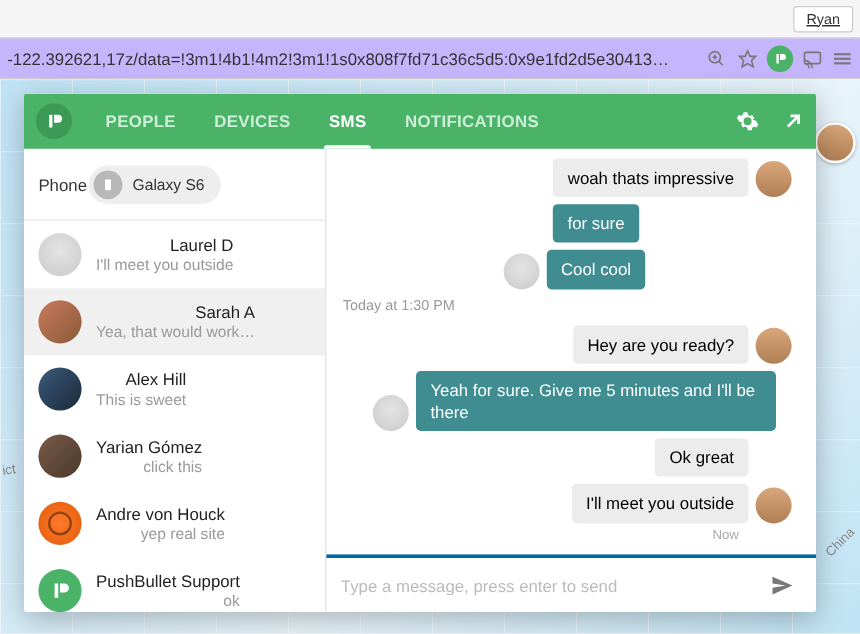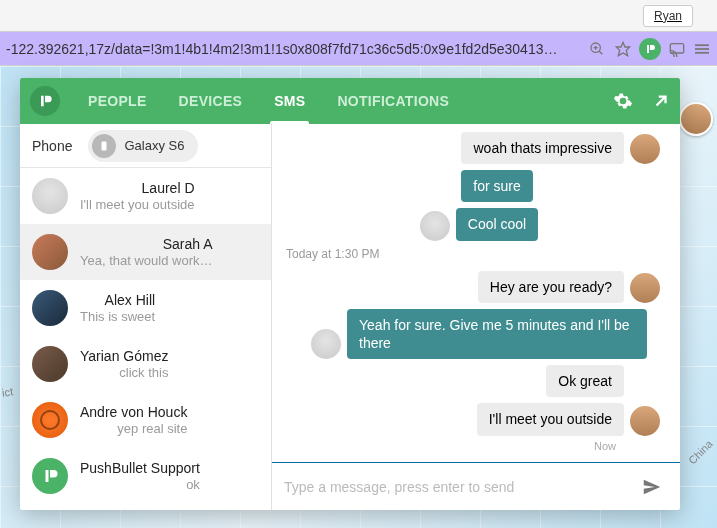--- a/index.html
+++ b/index.html
@@ -1,19 +1,19 @@
 <!DOCTYPE html>
 <html><head>
 <meta charset="utf-8">
 <style>
 * { margin: 0; padding: 0; box-sizing: border-box; font-family: -apple-system, BlinkMacSystemFont, "Segoe UI", Helvetica, Arial, sans-serif; }
 body { width: 717px; height: 528px; background: #e8e8e8; overflow: hidden; position: relative; }
 
 
-.browser-top { height: 32px; background: #f5f5f5; border-bottom: 1px solid #d0d0d0; display: flex; justify-content: flex-end; align-items: center; padding-right: 24px; text-decoration: underline; }
+.browser-top { height: 32px; background: #f5f5f5; border-bottom: 1px solid #d0d0d0; display: flex; justify-content: flex-end; align-items: center; padding-right: 6px; text-decoration: underline; }
 .user-btn { background: #fff; border: 1px solid #ccc; border-radius: 3px; padding: 3px 10px; font-size: 12px; color: #333; }
 
 .addr-bar { height: 34px; background: #c4b5fd; border-bottom: 1px solid #d0d0d0; display: flex; align-items: center; padding: 0 6px; }
 .url-text { flex: 1; font-size: 14px; color: #333; white-space: nowrap; overflow: hidden; }
 .addr-icon { width: 20px; height: 20px; margin-left: 6px; display: flex; align-items: center; justify-content: center; color: #666; }
 .ext-icon { width: 22px; height: 22px; border-radius: 50%; background: #4ab367; display:flex; align-items:center; justify-content:center; }
 .ext-icon svg { width:12px; height:12px; }
 .chrome-menu { width: 18px; }
 
 
@@ -36,21 +36,21 @@
 .nav-tab { color:#cdeeD7; font-size:14px; font-weight:600; padding: 0 16px; display:flex; align-items:center; cursor:pointer; position:relative; letter-spacing:.3px;}
 .nav-tab.active { color:#fff; }
 .nav-tab.active::after { content:""; position:absolute; bottom:0; left:12px; right:12px; height:3px; background:#fff; border-radius:2px 2px 0 0;}
 .nav-spacer { flex:1; }
 .nav-icon { width:38px; height:46px; display:flex; align-items:center; justify-content:center; color:#fff; cursor:pointer; }
 
 .content { flex:1; display:flex; min-height:0; }
 
 
 .sidebar { width: 252px; border-right: 1px solid #e0e0e0; display:flex; flex-direction:column; }
-.device-row { height:44px; display:flex; align-items:center; padding:0 12px; border-bottom:1px solid #e5e5e5; gap:16px;}
+.device-row { height:60px; display:flex; align-items:center; padding:0 12px; border-bottom:1px solid #e5e5e5; gap:2px;}
 .device-label { font-size:14px; color:#333; }
 .device-chip { background:#eee; border-radius:18px; height:32px; display:flex; align-items:center; padding:0 14px 0 4px; gap:8px;}
 .device-chip .phone-ic { width:24px; height:24px; border-radius:50%; background:#b8b8b8; display:flex; align-items:center; justify-content:center;}
 .device-chip .phone-ic svg{ width:12px; height:12px; fill:#fff;}
 .device-chip span { font-size:13px; color:#333;}
 
 .convo-list { flex:1; overflow-y:auto;text-align:right; }
 .convo { display:flex; align-items:center; padding:10px 12px; gap:12px; cursor:pointer; }
 .convo.selected { background:#f0f0f0; }
 .convo .avatar { width:36px; height:36px; border-radius:50%; flex-shrink:0; }
@@ -75,21 +75,21 @@
 .msg-row.in { justify-content:center; }
 .msg-av { width:30px; height:30px; border-radius:50%; margin:0 6px; flex-shrink:0;}
 .msg-av.me { background: linear-gradient(#d9a77a,#b07f55); }
 .msg-av.them { background: radial-gradient(circle at 50% 40%, #e4e4e4, #c9c9c9); }
 .bubble { padding:7px 12px; border-radius:4px; font-size:14px; max-width:300px; line-height:1.3;}
 .bubble.out { background:#ececec; color:#000000; }
 .bubble.in { background:#3f8d91; color:#fff; }
 .timestamp { text-align:left; font-size:12px; color:#9a9a9a; margin:6px 0 10px 0;}
 .meta-now { text-align:right; font-size:11px; color:#aaa; padding-right:50px; margin-top:-2px; margin-bottom:16px;}
 
-.compose { height:48px; border-top:1px solid #0369a1; display:flex; align-items:center; padding:0 12px; }
+.compose { height:48px; border-top:3px solid #0369a1; display:flex; align-items:center; padding:0 12px; }
 .compose input { flex:1; border:none; outline:none; font-size:14px; color:#333; }
 .compose input::placeholder { color:#bbb; }
 .send-btn { width:32px; height:32px; display:flex; align-items:center; justify-content:center; color:#777; cursor:pointer;}
 </style>
 </head>
 <body>
 
 <div class="browser-top">
   <button class="user-btn">Ryan</button>
 </div>

